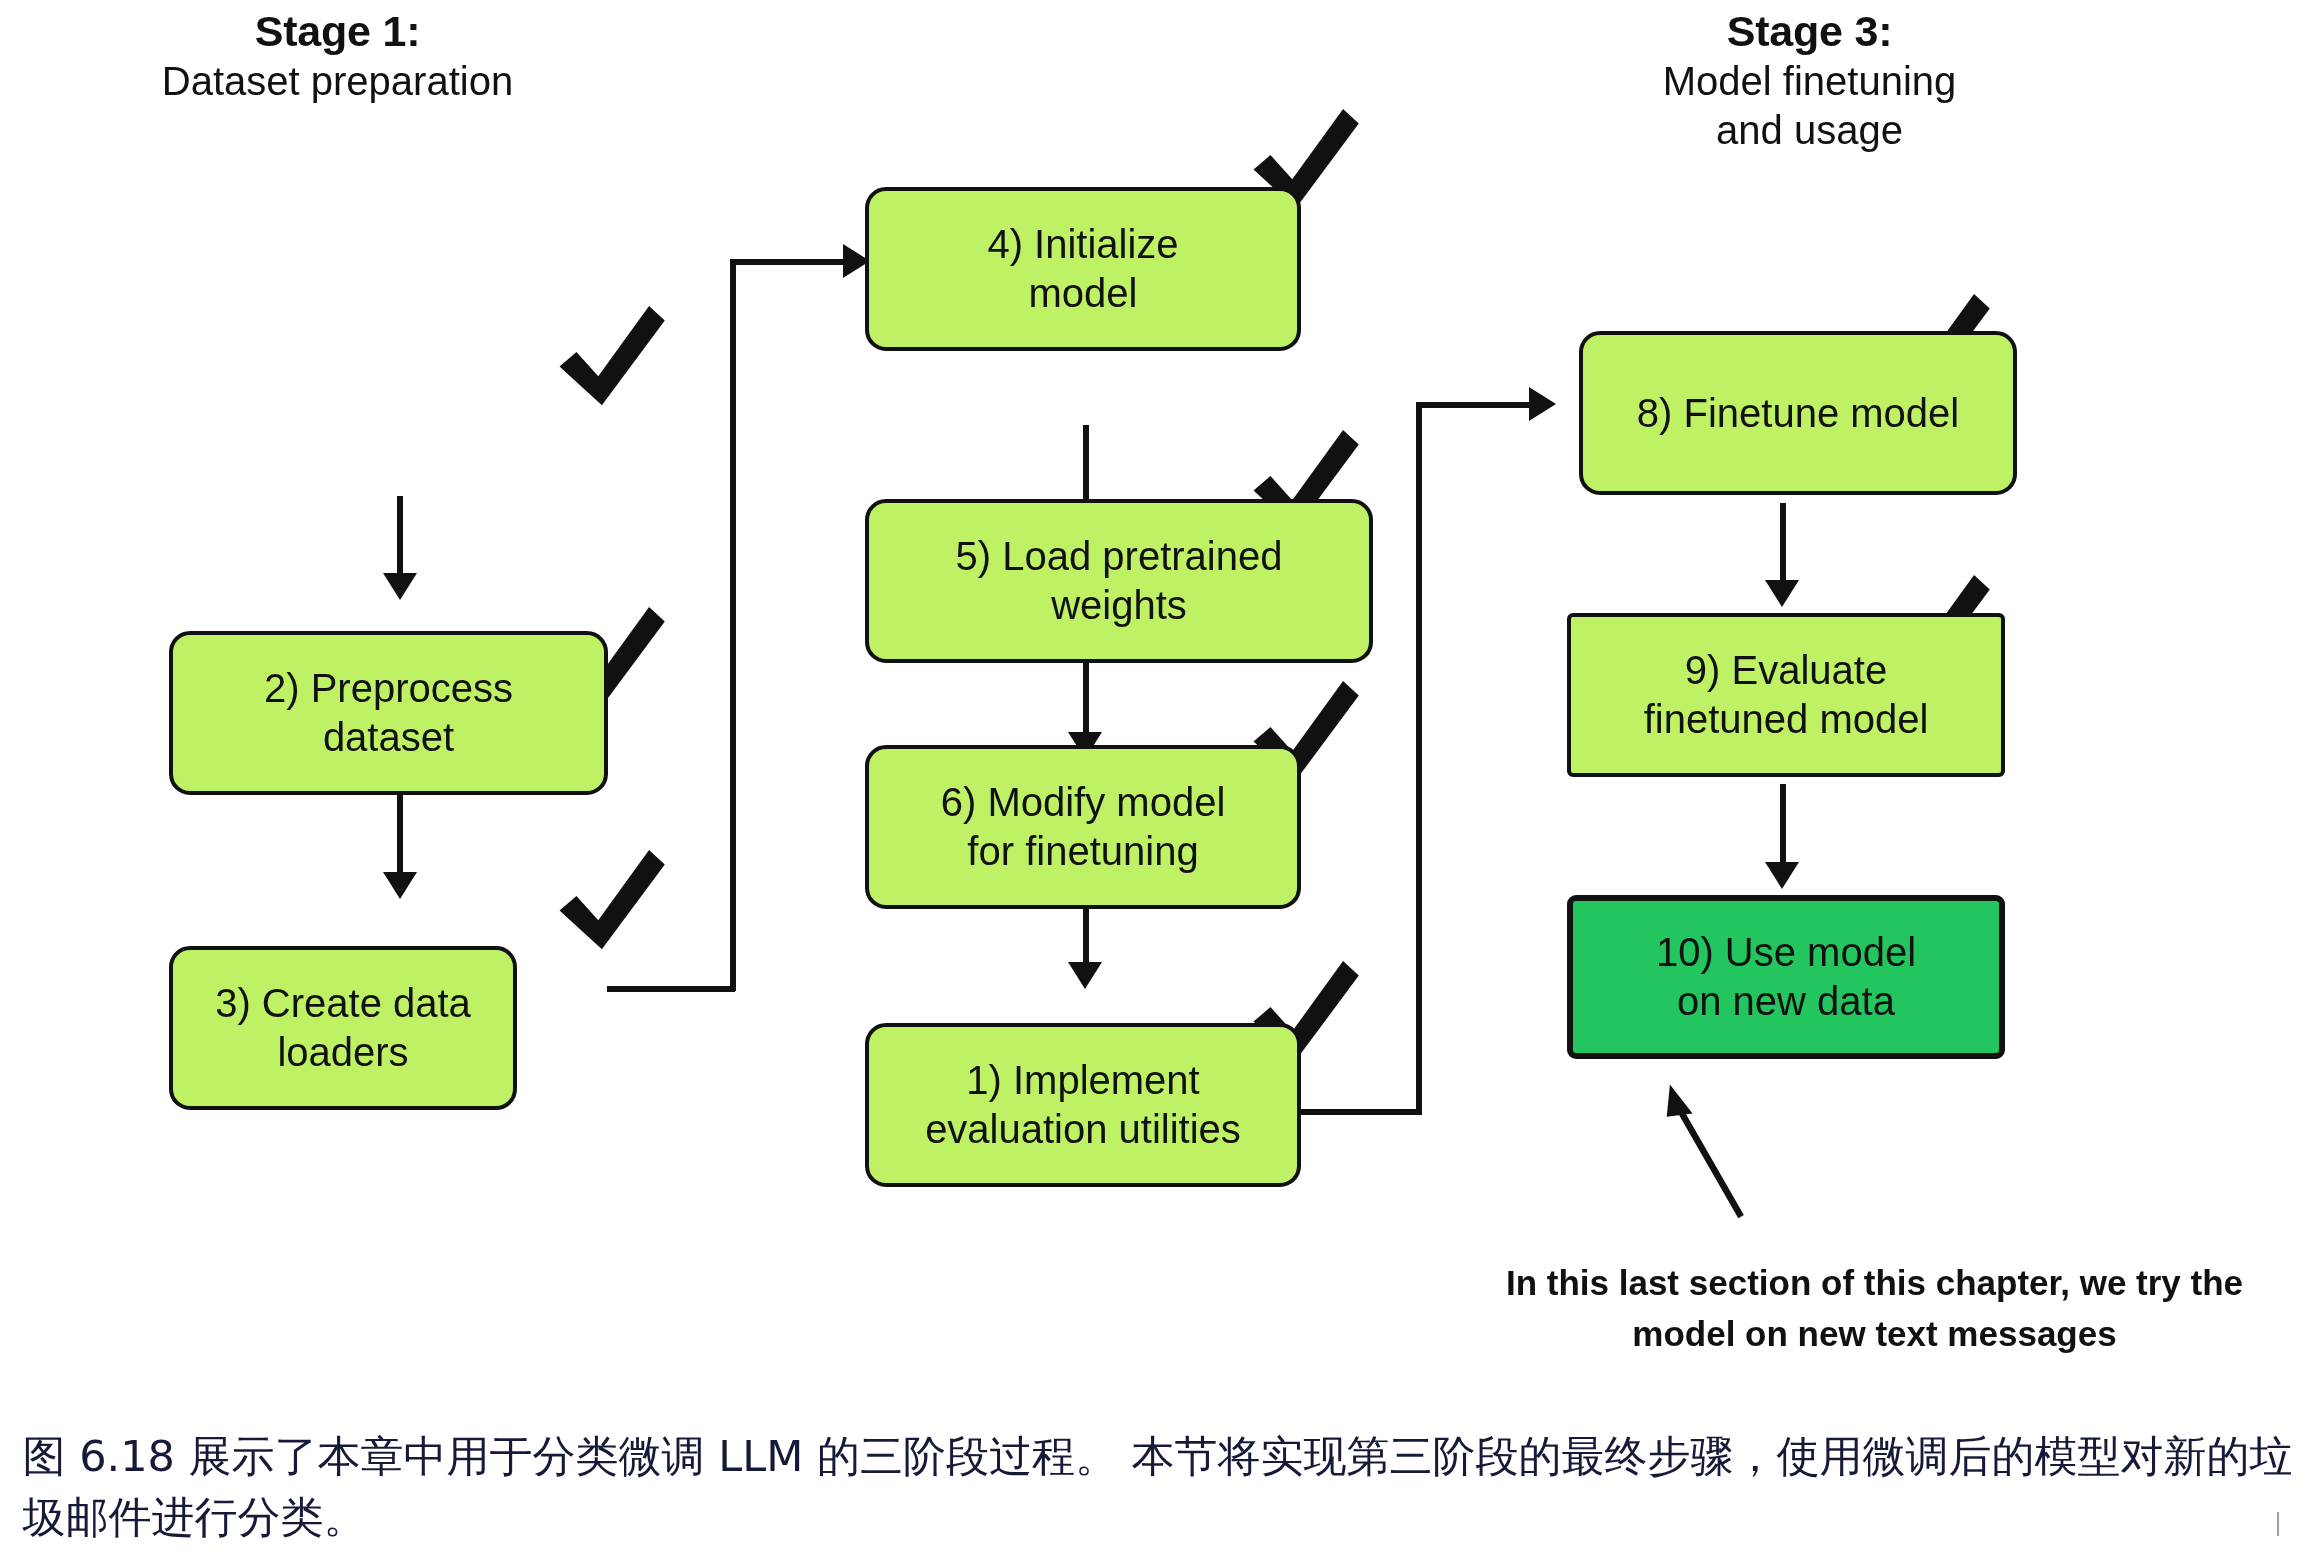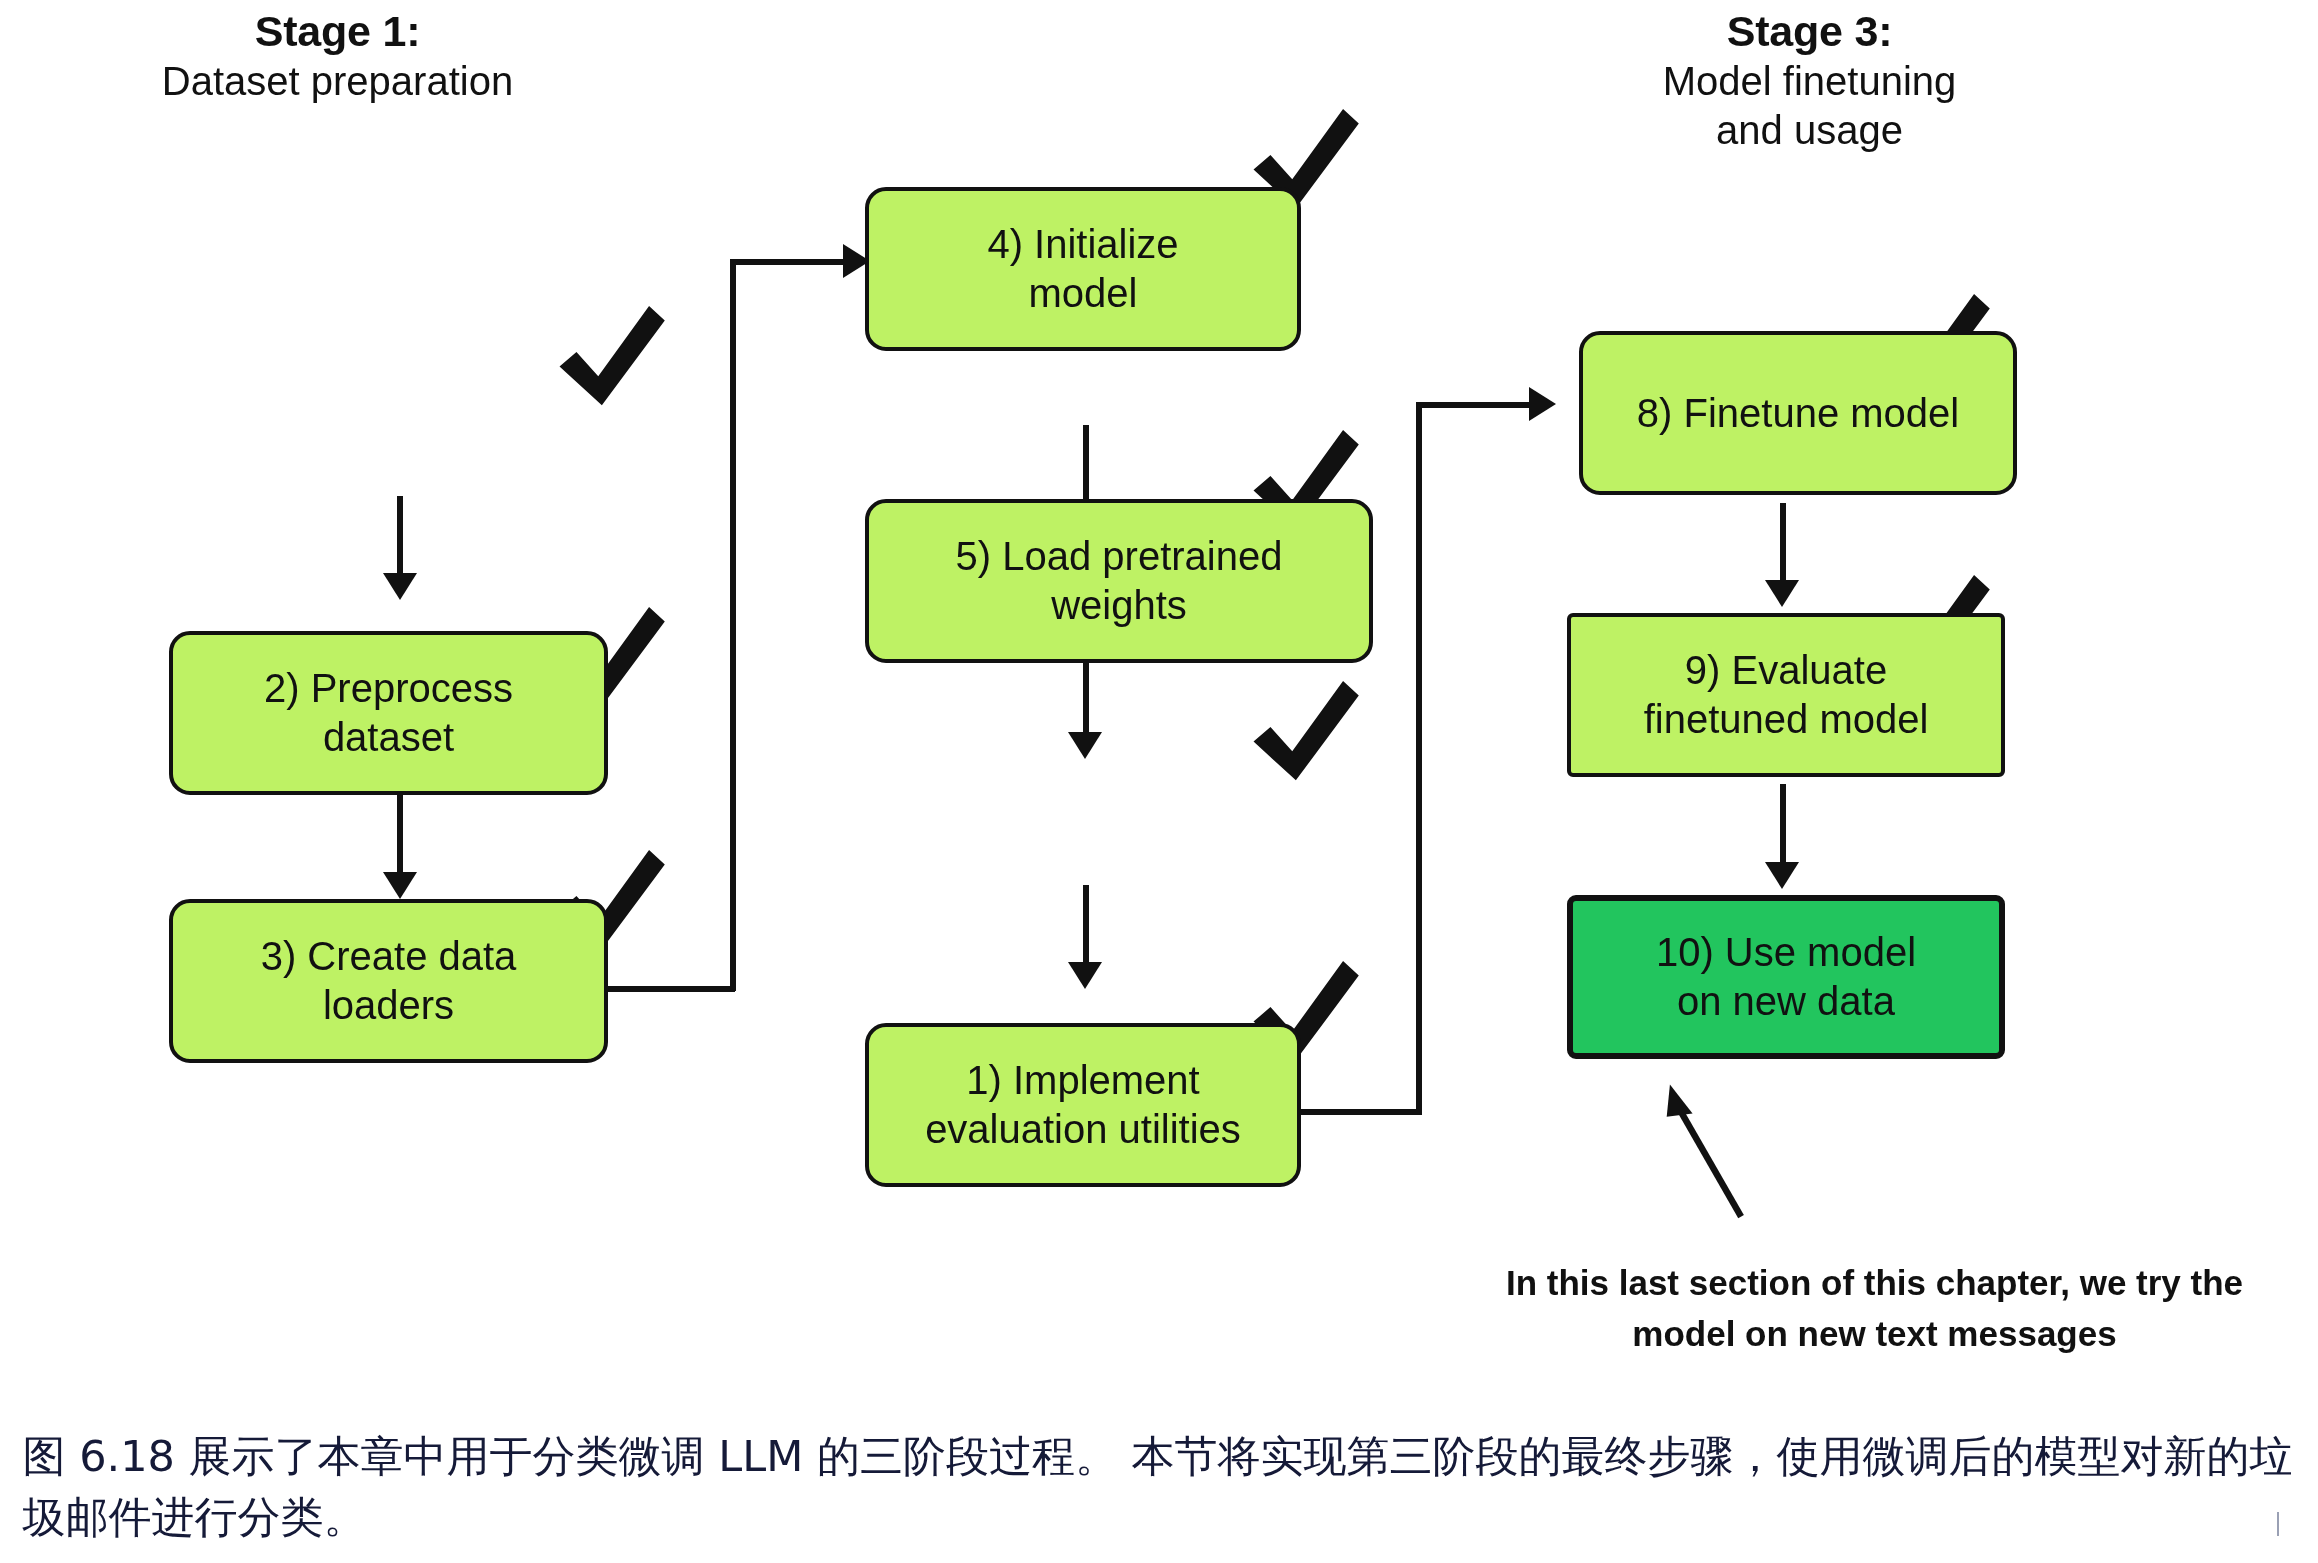--- a/index.html
+++ b/index.html
@@ -232,35 +232,39 @@
         <path d="M12 60 L26 48 L44 68 L86 10 L99 22 L47 92 Z" fill="#111111"></path>
       </svg>
   </div>
 
 
   <div class="node" style="left:169px; top:631px; width:439px; height:164px;">
     <span>2) Preprocess
 dataset</span>
   </div>
 
-  <div class="node" style="left:169px; top:899px; width:439px; height:164px;">
+  <div class="node" style="left:169px; top:946px; width:348px; height:164px;">
     <span>3) Create data
 loaders</span>
   </div>
 
   <div class="node" style="left:865px; top:187px; width:436px; height:164px;">
     <span>4) Initialize
 model</span>
   </div>
 
   <div class="node" style="left:865px; top:499px; width:508px; height:164px;text-align:center;">
     <span>5) Load pretrained
 weights</span>
   </div>
 
+  <div class="node" style="left:865px; top:745px; width:436px; height:164px;">
+    <span>6) Modify model
+for finetuning</span>
+  </div>
 
   <div class="node" style="left:865px; top:1023px; width:436px; height:164px;">
     <span>1) Implement
 evaluation utilities</span>
   </div>
 
   <div class="node" style="left:1567px; top:331px; width:438px; height:164px;margin-left:12px;">
     <span>8) Finetune model</span>
   </div>
 

